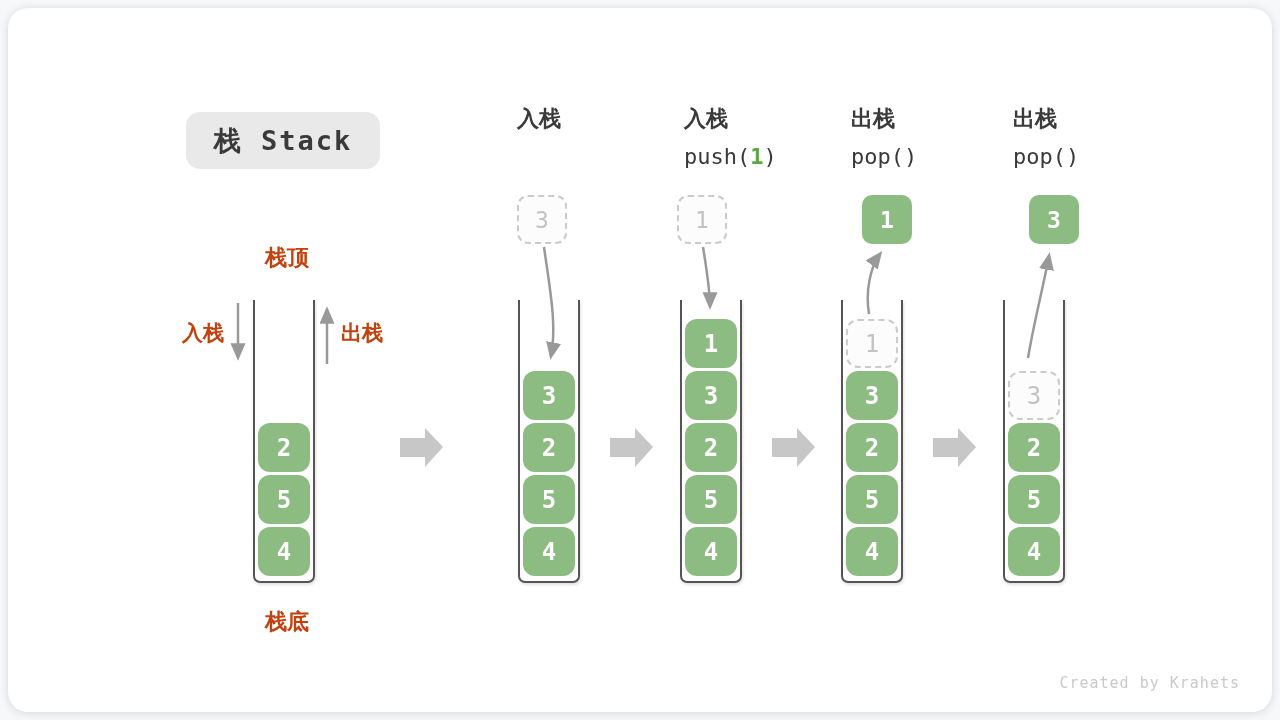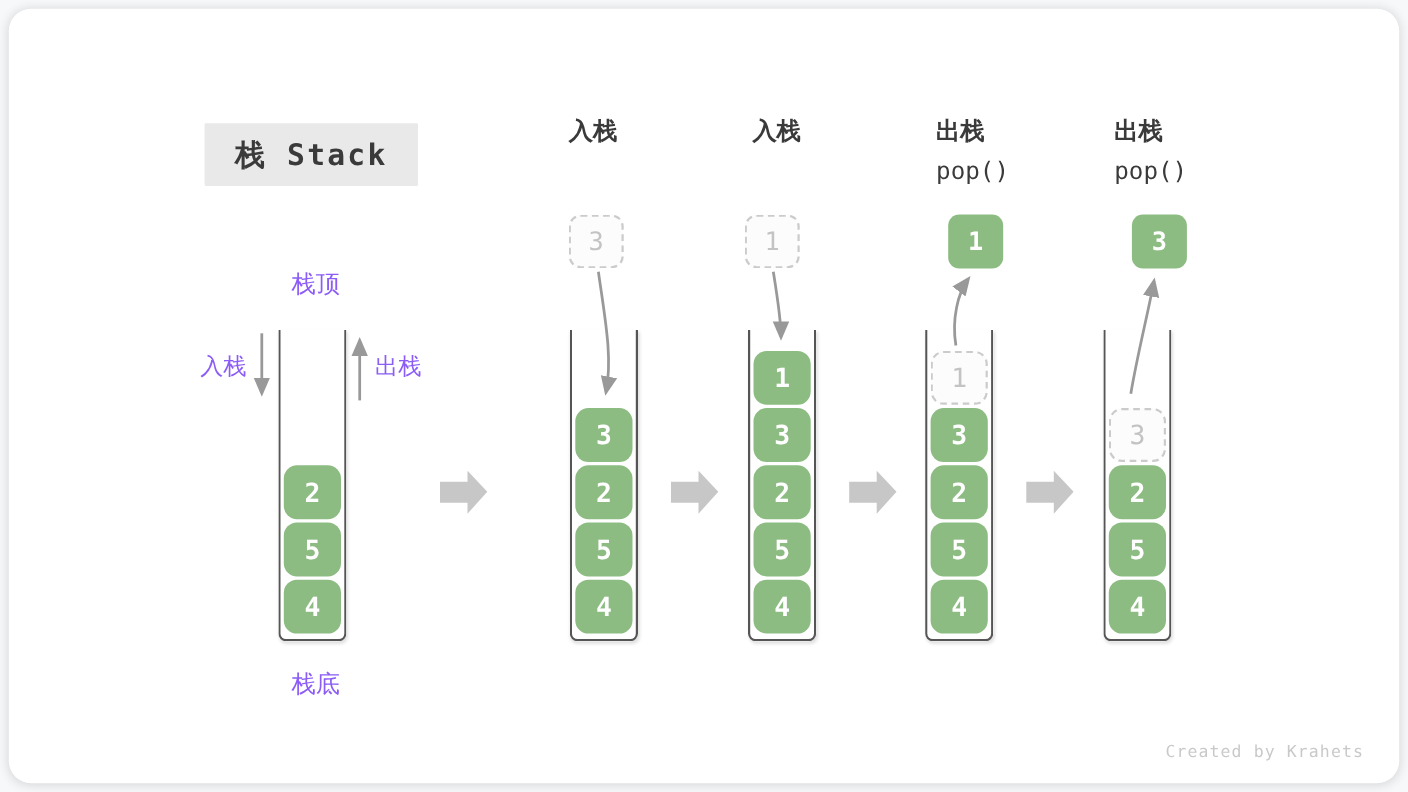--- a/index.html
+++ b/index.html
@@ -12,21 +12,21 @@
   .card{
     position:absolute;left:8px;top:8px;width:1264px;height:704px;
     background:#ffffff;border-radius:20px;
     box-shadow:0 1px 10px rgba(0,0,0,0.14);
   }
   .abs{position:absolute;}
 
   
   .title-badge{
     left:186px;top:112px;width:194px;height:57px;
-    background:#e9e9e9;border-radius:1px;
+    background:#e9e9e9;border-radius:14px;
     display:flex;align-items:center;justify-content:center;
     font-family:"DejaVu Sans Mono","Liberation Mono",monospace;
     font-size:27px;font-weight:700;color:#3a3a3a;letter-spacing:2px;
   }
 
   
   .col-header{top:104px;width:160px;}
   .op-label{font-size:22px;font-weight:700;color:#3a3a3a;margin-bottom:10px;}
   .op-code{font-family:"DejaVu Sans Mono","Liberation Mono",monospace;font-size:22px;color:#3a3a3a;}
   .op-code .arg{color:#5ba746;font-weight:700;}
@@ -52,21 +52,21 @@
   
   .float-box{
     top:195px;width:50px;height:49px;box-sizing:border-box;
     border-radius:11px;display:flex;align-items:center;justify-content:center;
     font-family:"DejaVu Sans Mono","Liberation Mono",monospace;font-size:23px;
   }
   .float-box.ghost{border:2px dashed #cbcbcb;background:#fcfcfc;color:#c3c3c3;}
   .float-box.solid{background:#8cbc82;color:#ffffff;font-weight:700;border-radius:10px;}
 
   
-  .zh-label{font-size:22px;font-weight:400;color:#8b5cf6;}
+  .zh-label{font-size:22px;font-weight:700;color:#c2410c;}
   .center{text-align:center;}
 
   .watermark{
     right:40px;top:674px;
     font-family:"DejaVu Sans Mono","Liberation Mono",monospace;
     font-size:15px;color:#c9c9c9;letter-spacing:1px;
   }
 
   svg.overlay{position:absolute;left:0;top:0;pointer-events:none;}
 </style>
@@ -86,20 +86,21 @@
 <div class="abs stack-container" style="left:518px;"></div>
 <div class="abs stack-container" style="left:680px;"></div>
 <div class="abs stack-container" style="left:841px;"></div>
 <div class="abs stack-container" style="left:1003px;"></div>
 
 <div class="abs col-header" style="left:517px;">
   <div class="op-label">入栈</div>
 </div>
 <div class="abs col-header" style="left:684px;">
   <div class="op-label">入栈</div>
+  <div class="op-code"><span>push(</span><span class="arg">1</span><span>)</span></div>
 </div>
 <div class="abs col-header" style="left:851px;">
   <div class="op-label">出栈</div>
   <div class="op-code"><span>pop()</span><span class="arg"></span><span></span></div>
 </div>
 <div class="abs col-header" style="left:1013px;">
   <div class="op-label">出栈</div>
   <div class="op-code"><span>pop()</span><span class="arg"></span><span></span></div>
 </div>
 

